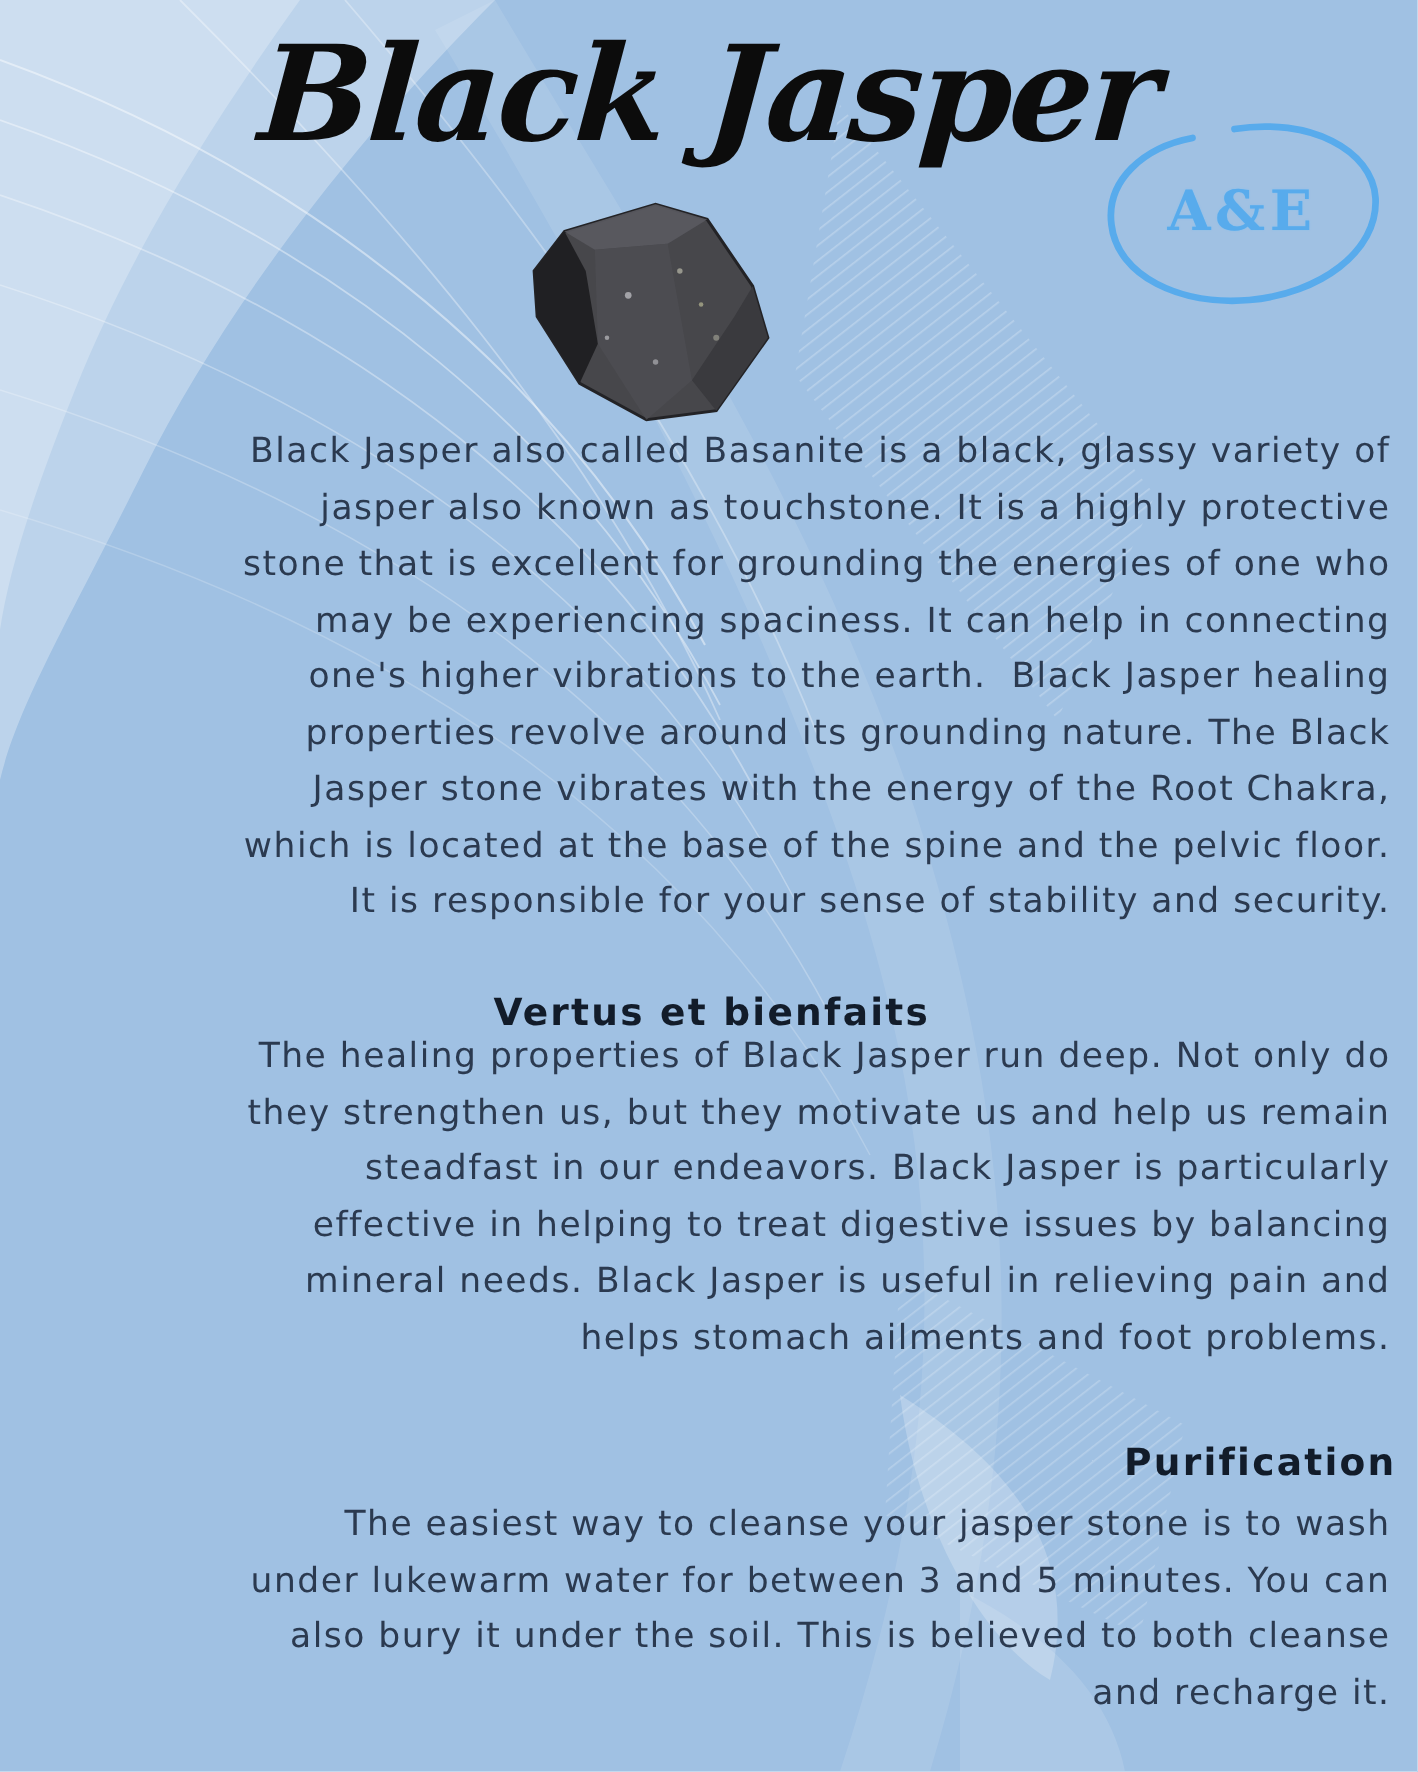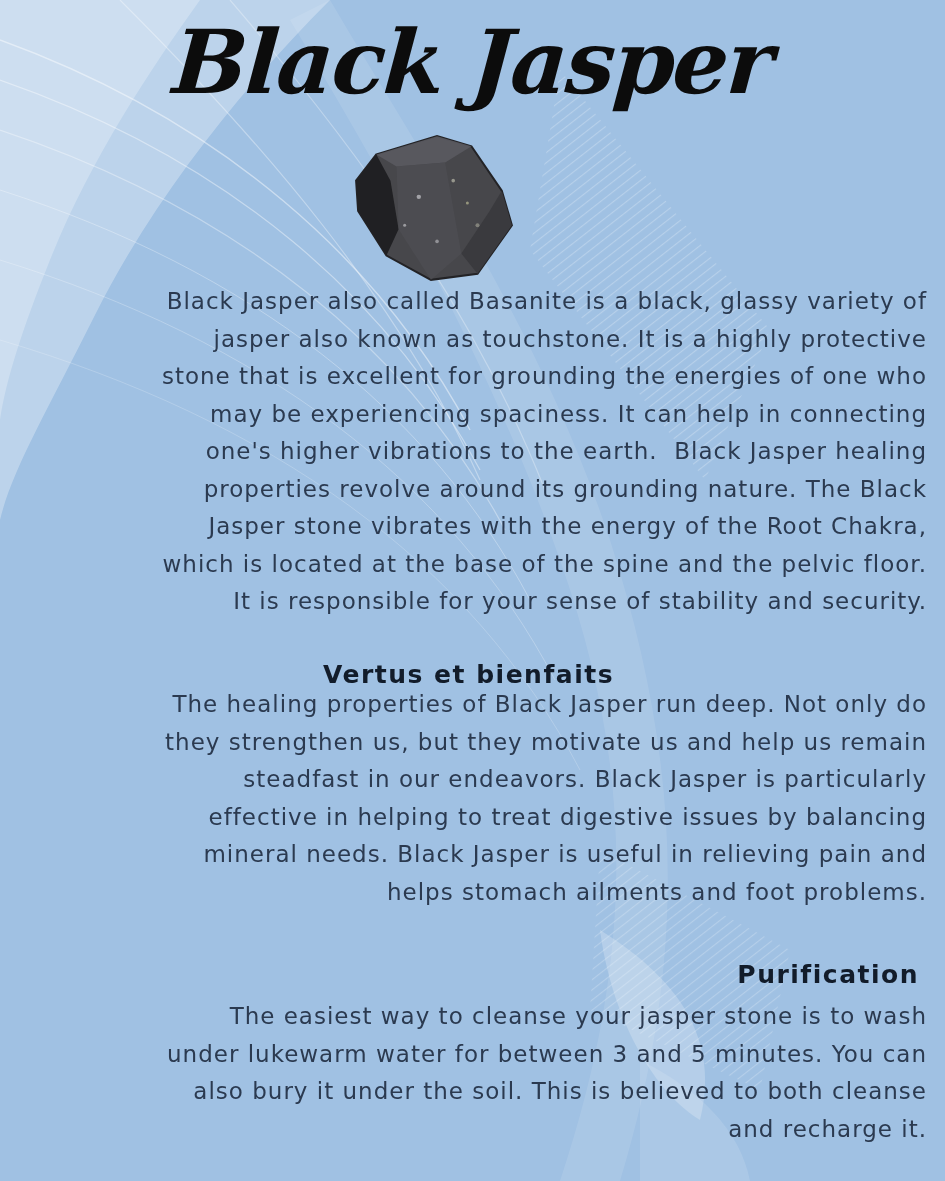--- a/index.html
+++ b/index.html
@@ -36,21 +36,21 @@
 
   .stone { position:absolute; top:132px; left:348px; width:172px; height:152px; z-index:2; }
 
   .body-text {
     position:absolute; left:18px; right:18px; z-index:2;
     text-align:right; white-space:pre;
     font-size:23px; line-height:37.5px; letter-spacing:1px;
     color:#2b3a50;
   }
   .section-heading {
-    position:absolute; left:18px; right:26px; z-index:2;
+    position:absolute; left:18px; right:14px; z-index:2;
     text-align:center;
     font-size:25px; font-weight:700; letter-spacing:1.5px;
     color:#121c2a;
   }
   .p-intro        { top:283px; }
   .h-virtues      { top:660px; }
   .p-virtues      { top:686px; }
   .h-purification { top:960px;text-align:right; }
   .p-purification { top:998px; }
 </style>
@@ -82,20 +82,26 @@
 
     <polygon points="560,70 770,330 705,480 530,250" fill="url(#hatch)" opacity="0.55"></polygon>
     <polygon points="600,850 790,950 760,1090 590,1010" fill="url(#hatch)" opacity="0.5"></polygon>
 
     <path d="M600,930 C680,980 720,1040 700,1120 C650,1090 610,1010 600,930 Z" fill="#ffffff" opacity="0.22"></path>
     <path d="M640,1060 C700,1090 740,1130 750,1181 L640,1181 Z" fill="#ffffff" opacity="0.12"></path>
   </svg>
 
   <h1 class="title">Black Jasper</h1>
 
+  <div class="logo">
+    <svg width="190" height="132" viewBox="0 0 190 132">
+      <path d="M 90,10 C 140,2 182,24 184,56 C 186,92 146,120 100,124 C 54,128 12,108 8,74 C 4,44 30,22 62,16" fill="none" stroke="#58abec" stroke-width="4.5" stroke-linecap="round"></path>
+    </svg>
+    <span class="logo-text">A&amp;E</span>
+  </div>
 
   <div class="stone">
     <svg width="172" height="152" viewBox="0 0 170 150">
       <polygon points="28,22 88,4 122,14 152,58 162,92 128,140 82,146 38,122 10,78 8,48" fill="#47474b" stroke="#232326" stroke-width="2"></polygon>
       <polygon points="28,22 8,48 10,78 38,122 50,96 42,48" fill="#202023"></polygon>
       <polygon points="28,22 88,4 122,14 96,30 48,34" fill="#5a5a60" opacity="0.9"></polygon>
       <polygon points="152,58 162,92 128,140 112,120 140,78" fill="#3a3a3e"></polygon>
       <polygon points="48,34 96,30 112,120 82,146 50,96" fill="#4d4d52" opacity="0.8"></polygon>
       <circle cx="70" cy="64" r="2.2" fill="#c8c8cc" opacity="0.7"></circle>
       <circle cx="104" cy="48" r="1.8" fill="#b8b8a8" opacity="0.7"></circle>

